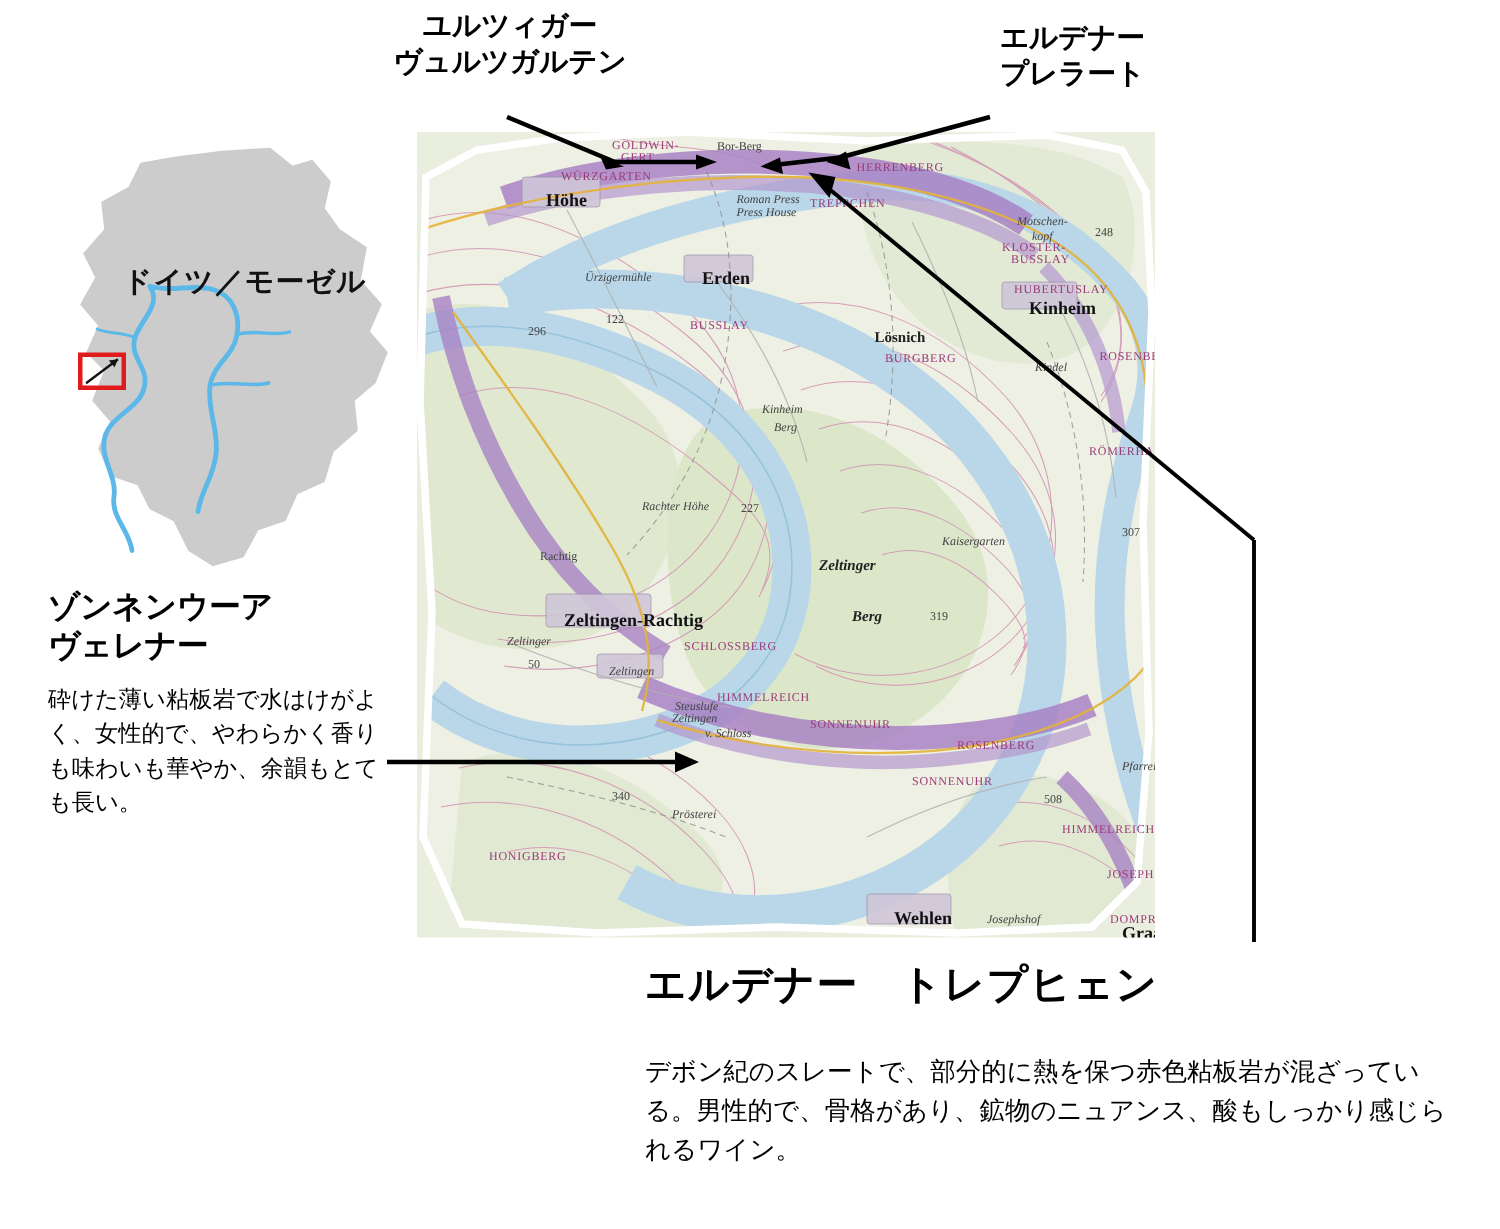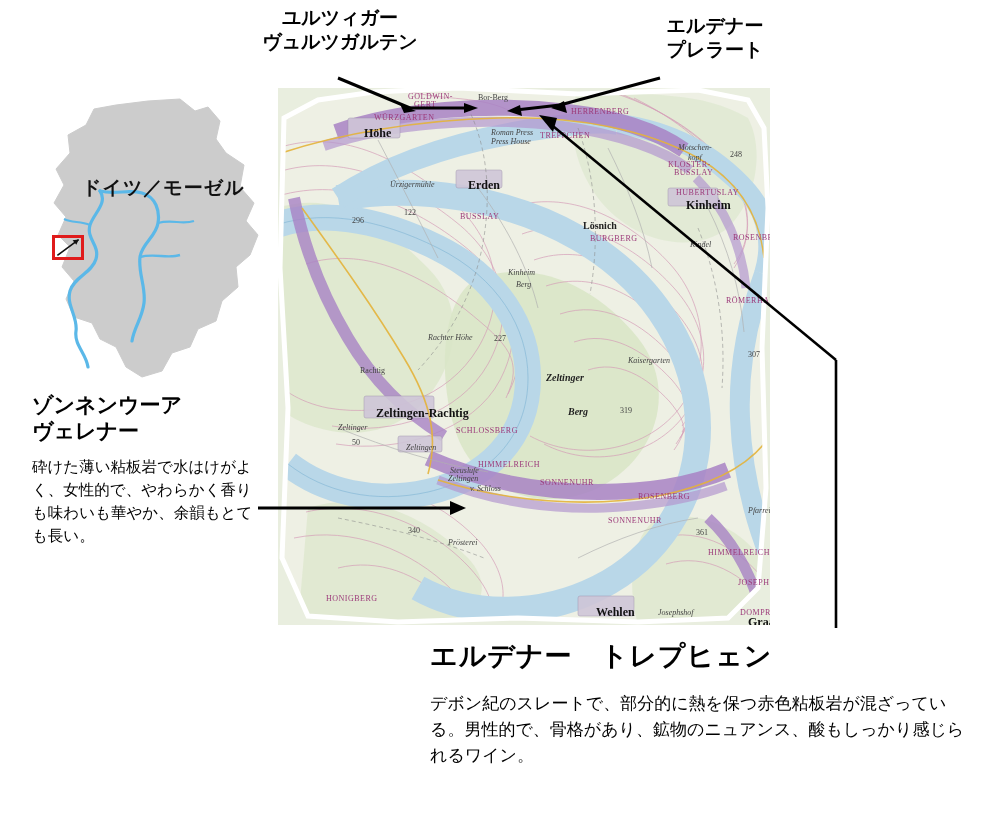--- a/index.html
+++ b/index.html
@@ -121,21 +121,21 @@
     left: 430px;
     top: 640px;
     width: 545px;
   }
   #label-erdener-treppchen .callout-title {
     font-size: 27px;
     letter-spacing: 1px;
   }
   #label-erdener-treppchen .callout-body {
     font-size: 17px;
-    margin-top: 17px;
+    margin-top: 28px;
     line-height: 1.55;
   }
 
   .arrows {
     position: absolute;
     left: 0; top: 0;
     width: 1000px; height: 819px;
     pointer-events: none;
   }
 </style>
@@ -307,34 +307,34 @@
         <div class="map-place mp-sm mp-italic" style="left: 60px; top: 335px;">Zeltinger</div>
         <div class="map-place mp-sm mp-italic" style="left: 172px; top: 378px;">Steuslufe</div>
         <div class="map-place mp-sm mp-italic" style="left: 170px; top: 386px;">Zeltingen</div>
         <div class="map-place mp-sm mp-italic" style="left: 192px; top: 396px;">v. Schloss</div>
         <div class="map-place mp-pink" style="left: 200px; top: 372px;">HIMMELREICH</div>
         <div class="map-place mp-pink" style="left: 262px; top: 390px;">SONNENUHR</div>
         <div class="map-place mp-pink" style="left: 330px; top: 428px;">SONNENUHR</div>
         <div class="map-place mp-pink" style="left: 360px; top: 404px;">ROSENBERG</div>
         <div class="map-place mp-sm mp-italic" style="left: 470px; top: 418px;">Pfarrei</div>
         <div class="map-place mp-sm mp-italic" style="left: 170px; top: 450px;">Prösterei</div>
-        <div class="map-place mp-pink" style="left: 48px; top: 506px;">HONIGBERG</div>
+        <div class="map-place mp-pink" style="left: 48px; top: 478px;">HONIGBERG</div>
         <div class="map-place mp-pink" style="left: 460px; top: 490px;">JOSEPHSHOFER</div>
         <div class="map-place mp-sm mp-italic" style="left: 380px; top: 520px;">Josephshof</div>
         <div class="map-place mp-pink" style="left: 462px; top: 520px;">DOMPROBST</div>
         <div class="map-place mp-pink" style="left: 430px; top: 460px;">HIMMELREICH</div>
         <div class="map-place mp-sm" style="left: 126px; top: 120px;">122</div>
         <div class="map-place mp-sm" style="left: 28px; top: 128px; padding-left: 46px;">296</div>
         <div class="map-place mp-sm" style="left: 452px; top: 62px;">248</div>
         <div class="map-place mp-sm" style="left: 216px; top: 246px;">227</div>
         <div class="map-place mp-sm" style="left: 342px; top: 318px;">319</div>
         <div class="map-place mp-sm" style="left: 470px; top: 262px;">307</div>
         <div class="map-place mp-sm" style="left: 74px; top: 350px;">50</div>
         <div class="map-place mp-sm" style="left: 130px; top: 438px;">340</div>
-        <div class="map-place mp-sm" style="left: 418px; top: 440px;">361</div>
+        <div class="map-place mp-sm" style="left: 418px; top: 440px;">508</div>
       </div>
   </div>
 
   <svg class="arrows">
 
     <line x1="338" y1="78" x2="410" y2="108" stroke="#000" stroke-width="3"></line>
     <polygon points="416,111 400,104 404,113" fill="#000"></polygon>
     <line x1="410" y1="108" x2="470" y2="108" stroke="#000" stroke-width="3"></line>
     <polygon points="478,108 464,103 464,113" fill="#000"></polygon>
 

